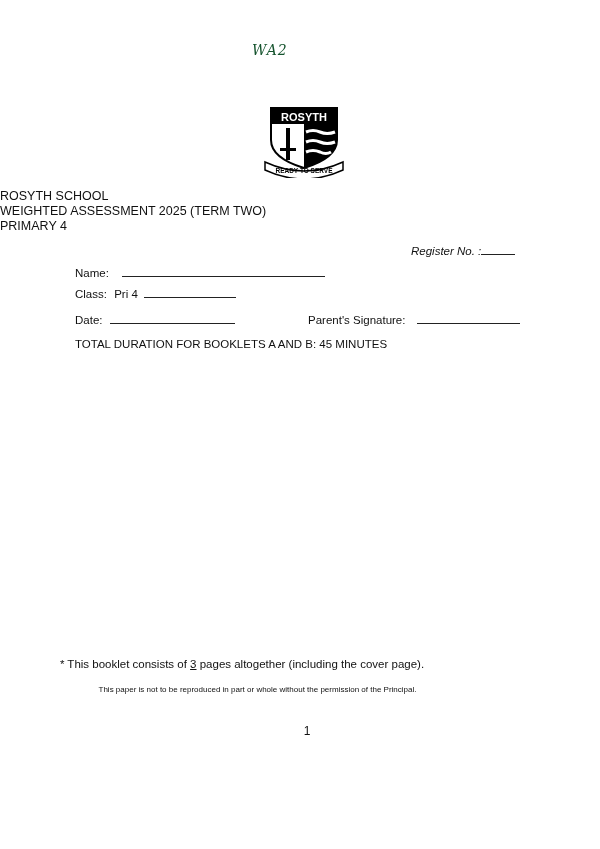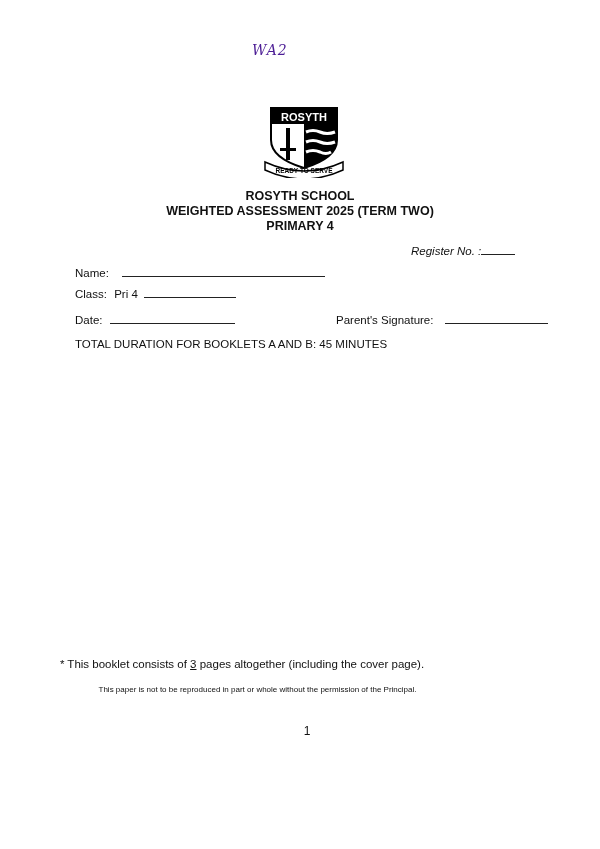--- a/index.html
+++ b/index.html
@@ -1,20 +1,20 @@
 <!DOCTYPE html>
 <html><head>
 <meta charset="utf-8">
 <style>
   html,body{margin:0;padding:0;background:#fff;}
   body{width:600px;height:849px;position:relative;overflow:hidden;font-family:"Liberation Sans",sans-serif;color:#111;}
   .abs{position:absolute;}
-  .handwriting{left:252px;top:42px;font-family:"DejaVu Serif",serif;font-size:14px;color:#4c1d95;letter-spacing:1px;font-style:italic;}
+  .handwriting{left:252px;top:42px;font-family:"DejaVu Serif",serif;font-size:14px;color:#14532d;letter-spacing:1px;font-style:italic;}
   .crest{left:263px;top:106px;width:82px;height:72px;}
-  .heading{left:0;width:600px;top:189px;text-align:center;font-weight:bold;font-size:12.5px;line-height:15px;}
+  .heading{left:0;width:600px;top:189px;font-weight:normal;font-size:12.5px;line-height:15px;}
   .field{font-size:11.5px;}
   .line{display:inline-block;border-bottom:1px solid #222;vertical-align:baseline;}
   .footnote{left:0;width:484px;top:658px;text-align:center;font-size:11.5px;}
   .footnote u{text-decoration:underline;}
   .copyright{left:0;width:515px;top:685px;text-align:center;font-size:8px;}
   .pagenum{left:0;width:614px;top:724px;text-align:center;font-size:12px;}
 </style>
 </head>
 <body>
 
@@ -59,21 +59,21 @@
 <div class="abs field" style="left:75px;top:288px;">
   <span>Class:</span>
   <span style="margin-left:4px;">Pri 4</span>
   <span class="line" style="width:92px;margin-left:3px;"></span>
 </div>
 
 <div class="abs field" style="left:75px;top:314px;">
   <span>Date:</span>
   <span class="line" style="width:125px;margin-left:4px;"></span>
 </div>
-<div class="abs field" style="left:336px;top:314px;">
+<div class="abs field" style="left:308px;top:314px;">
   <span>Parent's Signature:</span>
   <span class="line" style="width:103px;margin-left:8px;"></span>
 </div>
 
 <div class="abs field" style="left:75px;top:338px;">TOTAL DURATION FOR BOOKLETS A AND B: 45 MINUTES</div>
 
 <div class="abs footnote">
   <span>* This booklet consists of </span><u>3</u><span> pages altogether (including the cover page).</span>
 </div>
 

